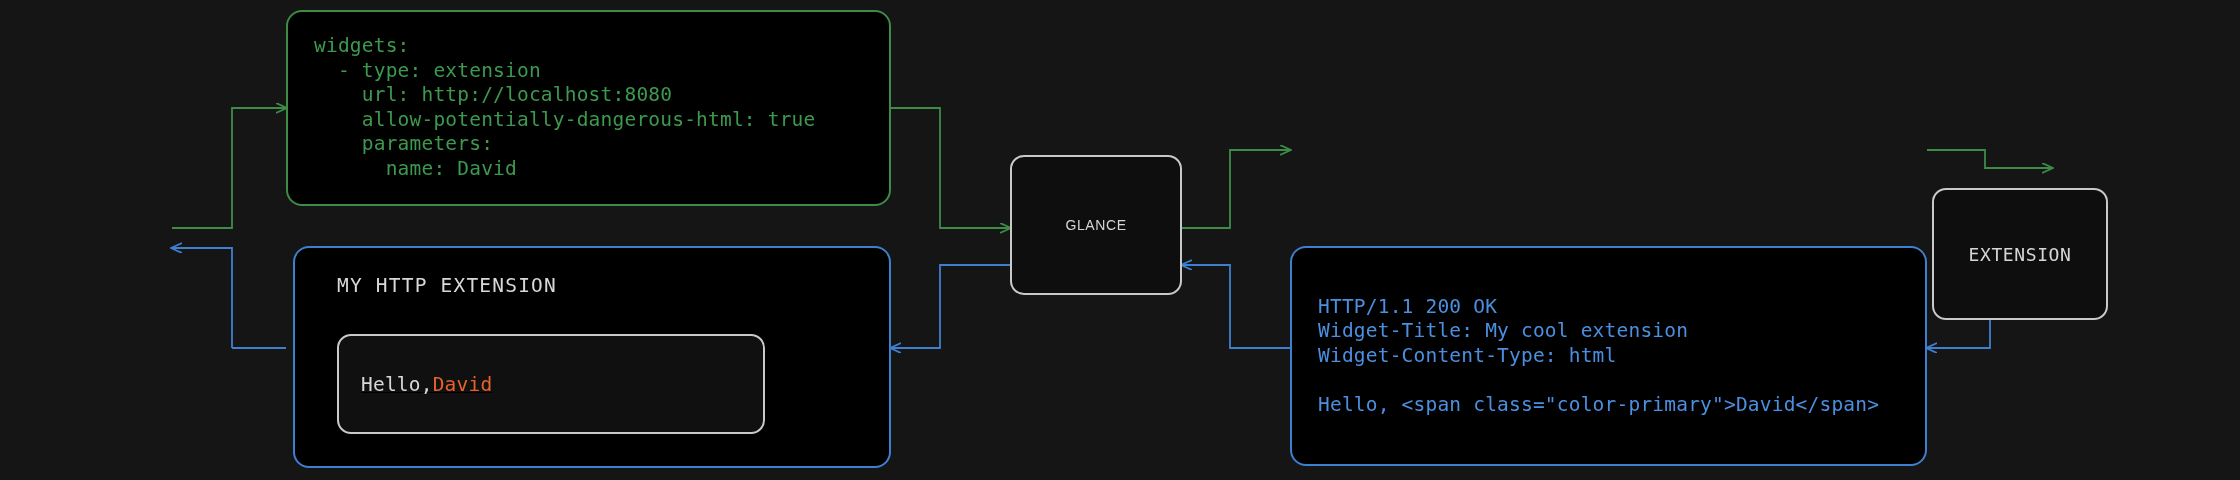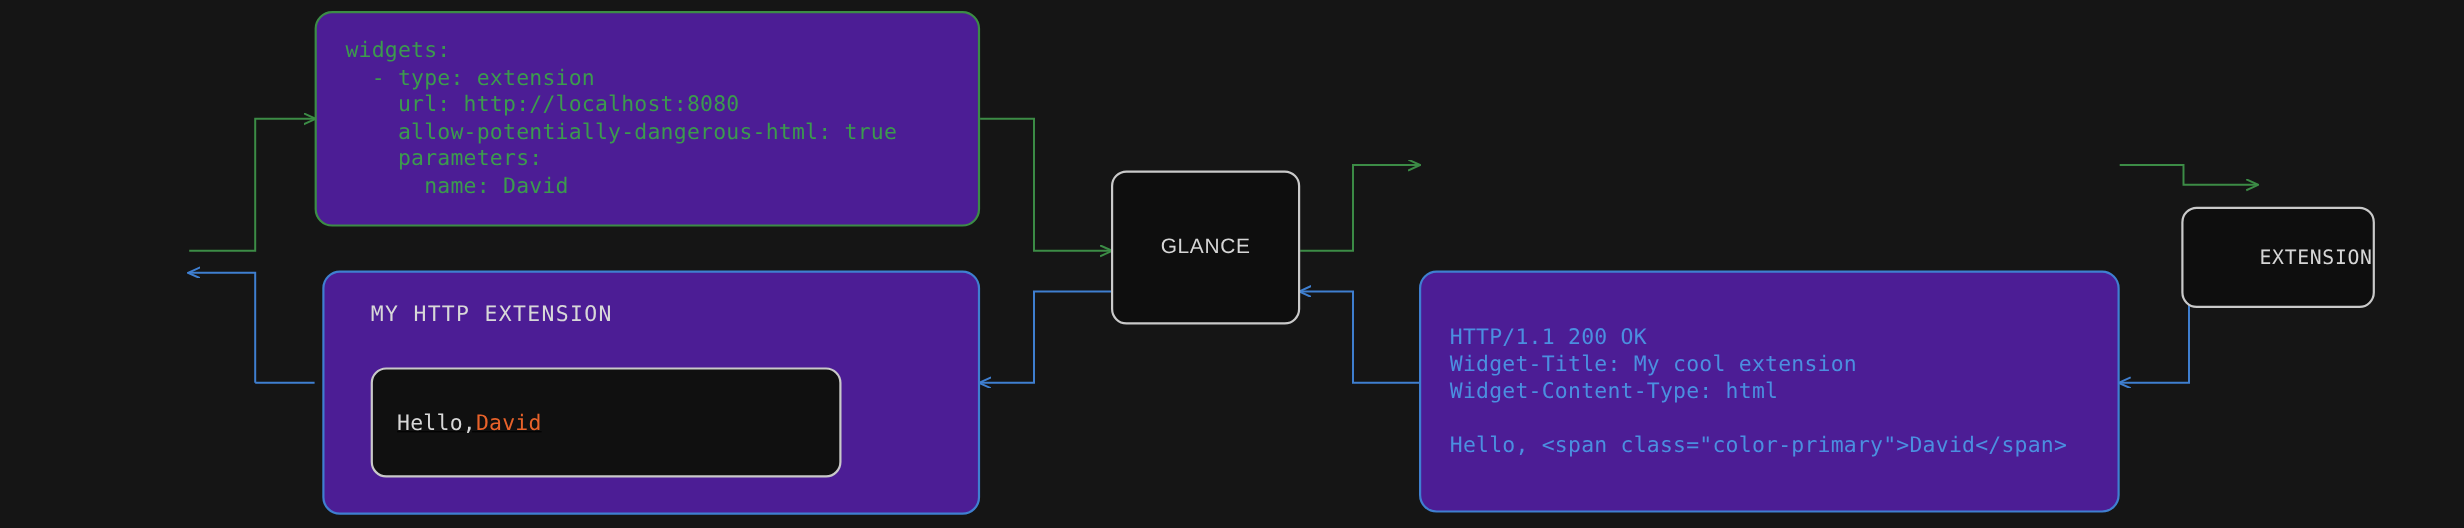--- a/index.html
+++ b/index.html
@@ -30,33 +30,33 @@
     position: absolute;
     box-sizing: border-box;
     border: 2px solid #c9c9c9;
     border-radius: 14px;
     background: #0e0e0e;
     display: flex;
     align-items: center;
     justify-content: center;
     color: #d6d6d6;
     font-family: "Liberation Sans", sans-serif;
-    font-size: 19px;
+    font-size: 14px;
     letter-spacing: 0.6px;
   }
   .node.mono {
     font-family: "DejaVu Sans Mono", monospace;
     font-size: 18px;
   }
   .panel {
     position: absolute;
     box-sizing: border-box;
     border: 2px solid #3c8c46;
     border-radius: 16px;
-    background: #4c1d95;
+    background: #000000;
     padding: 22px 26px;
   }
   .panel.blue {
     border-color: #3f7fd0;
   }
   .panel.plain {
     border-color: #3f7fd0;
   }
   pre.code {
     margin: 0;
@@ -127,21 +127,21 @@
       <path d="M232,348 L232,248 L172,248" marker-end="url(#arrow-blue)"></path>
       <path d="M286,348 L232,348"></path>
     </g>
   </svg>
 
 
   <div class="node" style="left:1010px; top:155px; width:172px; height:140px;">
     <span>GLANCE</span>
   </div>
 
-  <div class="node mono" style="left:1983px; top:188px; width:176px; height:92px;justify-content:flex-end;">
+  <div class="node mono" style="left:1932px; top:188px; width:176px; height:132px;">
     <span>EXTENSION</span>
   </div>
 
   <div class="panel" style="left:286px; top:10px; width:605px; height:196px;">
     <pre class="code">widgets:
   - type: extension
     url: http://localhost:8080
     allow-potentially-dangerous-html: true
     parameters:
       name: David</pre>

